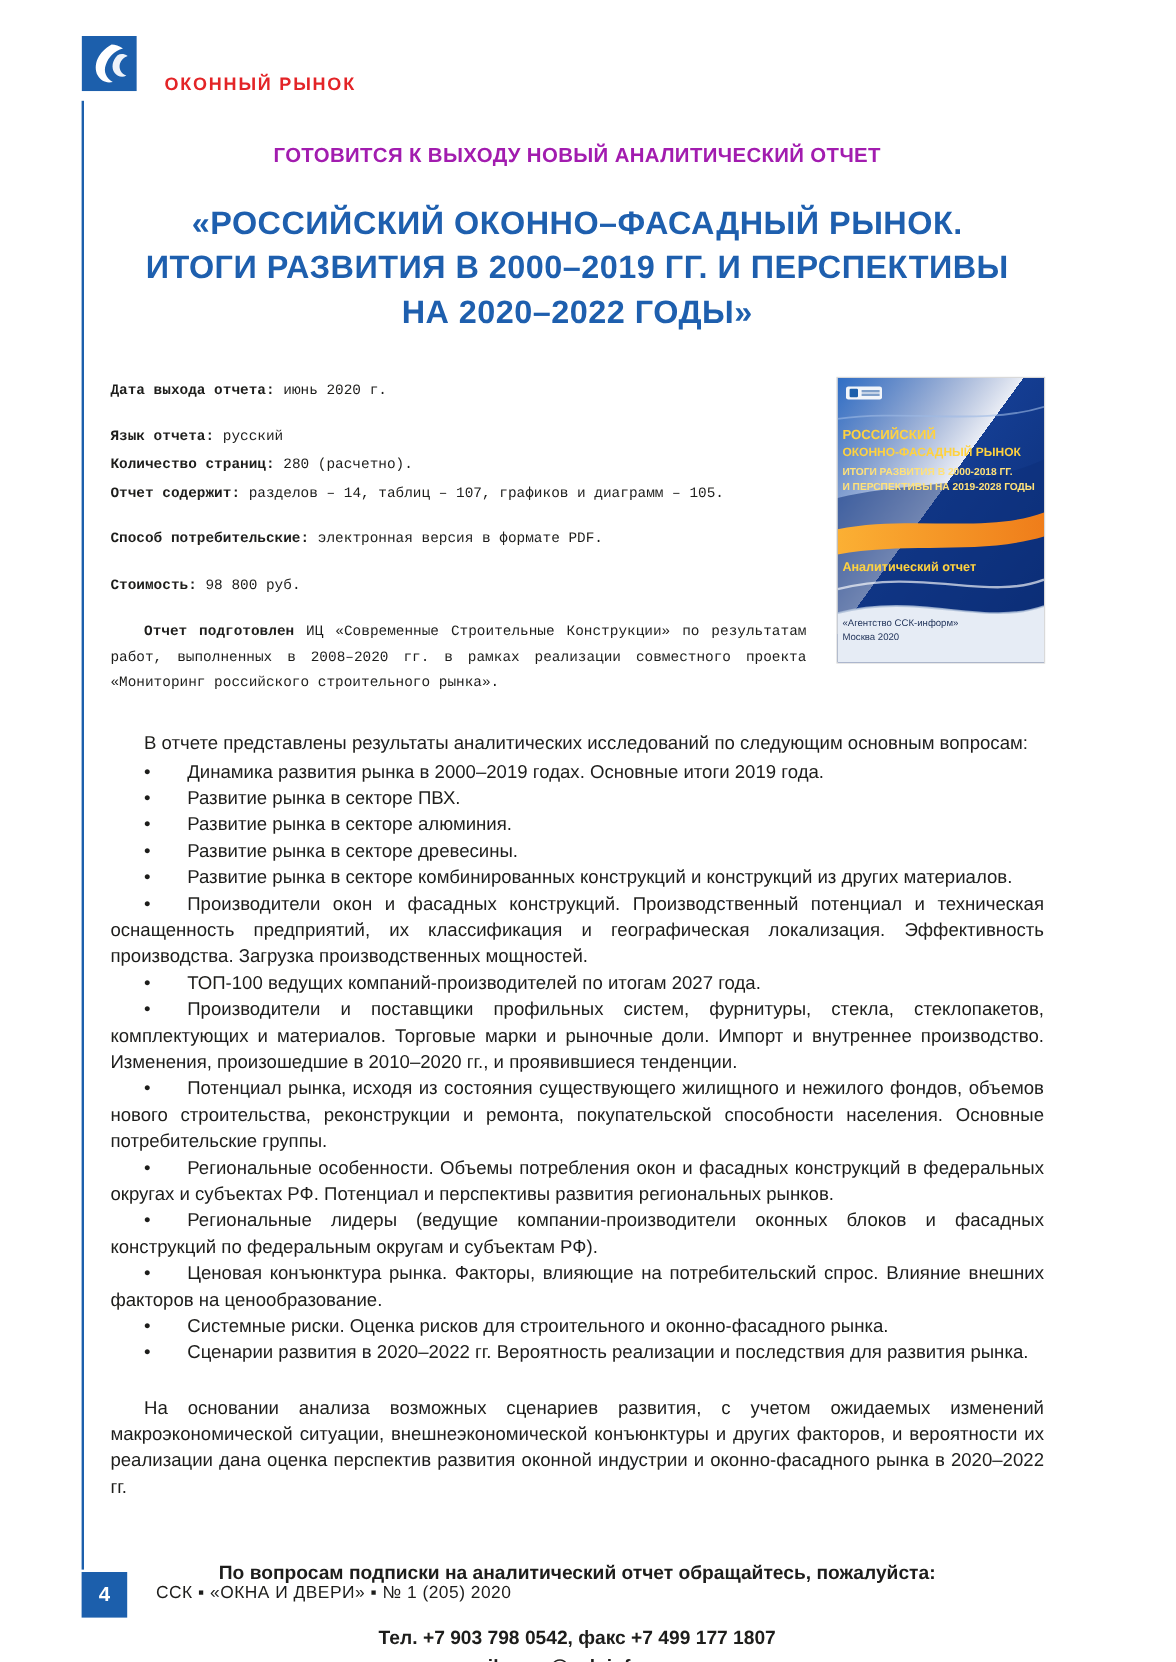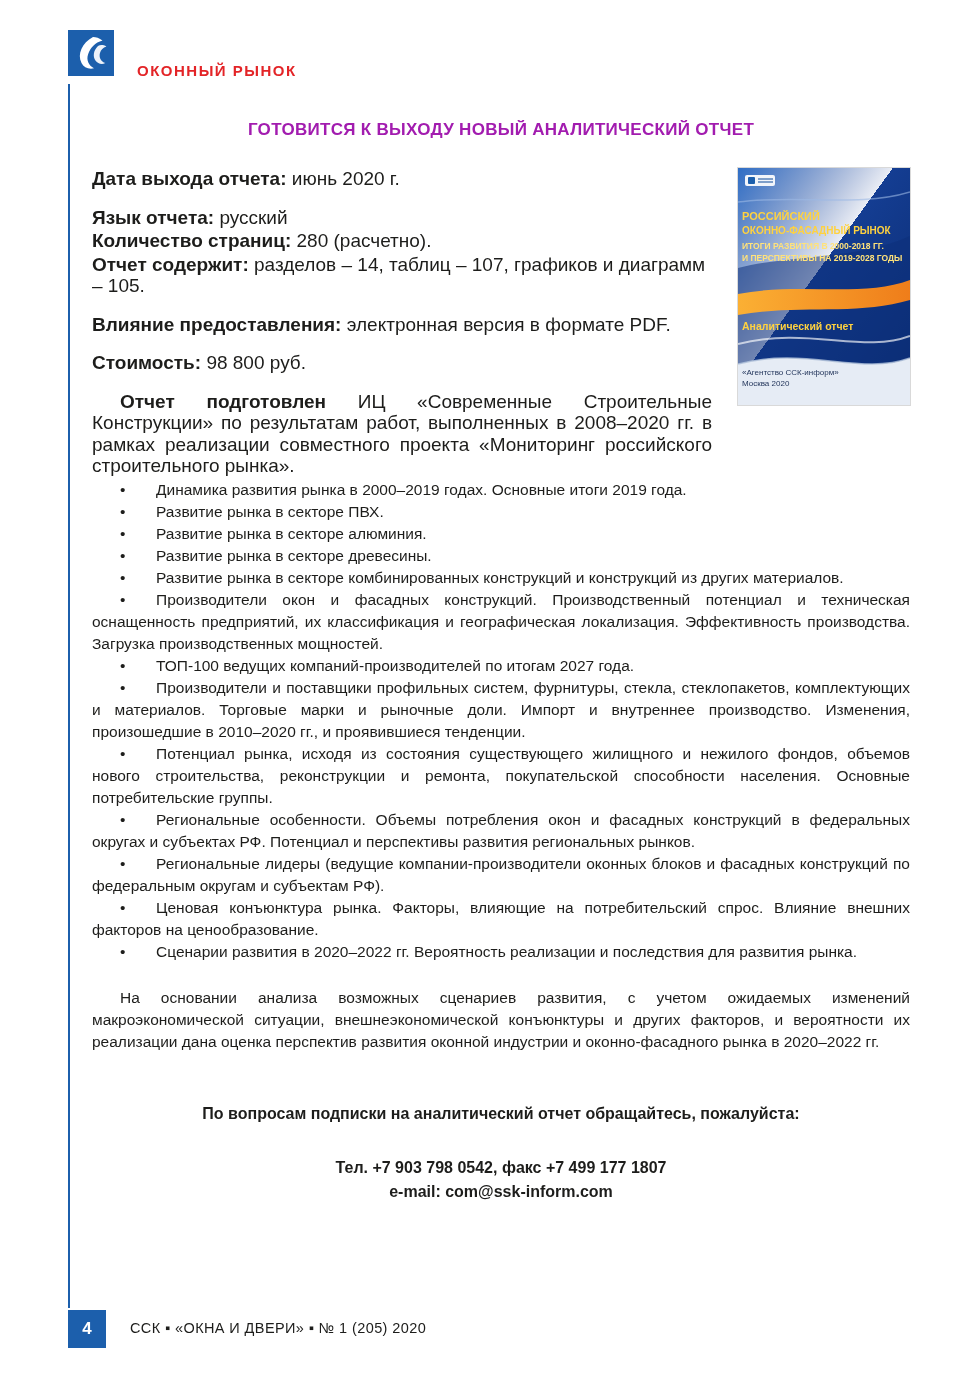--- a/index.html
+++ b/index.html
@@ -4,21 +4,20 @@
 <style>
   html, body { margin: 0; padding: 0; background: #ffffff; }
   .page {
     position: relative;
     width: 940px;
     height: 1385px;
     background: #ffffff;
     font-family: "Liberation Sans", sans-serif;
     color: #1d1d1b;
     overflow: hidden;
-    padding-left: 40px;
   }
 
   
   .brand-logo {
     position: absolute;
     left: 68px; top: 30px;
     width: 46px; height: 46px;
   }
   .kicker {
     position: absolute;
@@ -58,22 +57,23 @@
     letter-spacing: 0.4px;
   }
 
   .details-row {
     display: flex;
     align-items: flex-start;
   }
   .details-col { flex: 1 1 auto; min-width: 0; padding-right: 26px; }
   .details-col p {
     margin: 0 0 2px 0;
-    font-size: 19px;
+    font-size: 12px;
     line-height: 21.5px;
+    font-family: Liberation Mono, monospace;
   }
   .details-col p.gap { margin-top: 17px; }
   .para {
     font-size: 15.5px;
     line-height: 22px;
     text-align: justify;
     margin: 0;
   }
   .indent { text-indent: 28px; }
 
@@ -167,31 +167,36 @@
       <path d="M30 16 C25.6 20.2 24.4 26.4 27.6 30.8 C29.8 33.8 34 35 37.3 33 C33 31.8 30.8 27.5 31.9 23.2 C32.9 19.9 35.1 17.7 38.4 16.6 C35.3 14.6 32.2 14.8 30 16 Z" fill="#ffffff" opacity="0.92"></path>
     </svg>
   </div>
   <div class="kicker">ОКОННЫЙ РЫНОК</div>
   <div class="vertical-rule"></div>
 
   <div class="content">
 
     <p class="announcement">ГОТОВИТСЯ К ВЫХОДУ НОВЫЙ АНАЛИТИЧЕСКИЙ ОТЧЕТ</p>
 
+    <h1 class="report-title">
+      <span>«РОССИЙСКИЙ ОКОННО–ФАСАДНЫЙ РЫНОК.</span><br>
+      <span>ИТОГИ РАЗВИТИЯ В 2000–2019 ГГ. И ПЕРСПЕКТИВЫ</span><br>
+      <span>НА 2020–2022 ГОДЫ»</span>
+    </h1>
 
     <div class="details-row">
 
       <div class="details-col">
         <p><b>Дата выхода отчета:</b> <span>июнь 2020 г.</span></p>
 
         <p class="gap"><b>Язык отчета:</b> <span>русский</span></p>
         <p><b>Количество страниц:</b> <span>280 (расчетно).</span></p>
         <p><b>Отчет содержит:</b> <span>разделов – 14, таблиц – 107, графиков и диаграмм – 105.</span></p>
 
-        <p class="gap"><b>Влияние предоставления:</b> <span>электронная версия в формате PDF.</span></p>
+        <p class="gap"><b>Способ потребительские:</b> <span>электронная версия в формате PDF.</span></p>
 
         <p class="gap"><b>Стоимость:</b> <span>98 800 руб.</span></p>
 
         <p class="para indent gap"><b>Отчет подготовлен</b> <span>ИЦ «Современные Строительные Конструкции» по результатам работ, выполненных в 2008–2020 гг. в рамках реализации совместного проекта «Мониторинг российского строительного рынка».</span></p>
       </div>
 
       <div class="cover">
         <svg viewBox="0 0 172 237" width="172" height="237">
           <defs>
             <linearGradient id="cvbg" x1="0" y1="0" x2="1" y2="1">
@@ -223,20 +228,21 @@
           <div class="cv-l2">ОКОННО-ФАСАДНЫЙ РЫНОК</div>
           <div class="cv-l3">ИТОГИ РАЗВИТИЯ В 2000-2018 ГГ.</div>
           <div class="cv-l4">И ПЕРСПЕКТИВЫ НА 2019-2028 ГОДЫ</div>
           <div class="cv-sub">Аналитический отчет</div>
           <div class="cv-pub">«Агентство ССК-информ»</div>
           <div class="cv-city">Москва 2020</div>
         </div>
       </div>
     </div>
 
+    <p class="para indent section-intro">В отчете представлены результаты аналитических исследований по следующим основным вопросам:</p>
 
     <div>
 
 
         <p class="bullet-item"><span class="bullet-dot">•</span><span>Динамика развития рынка в 2000–2019 годах. Основные итоги 2019 года.</span></p>
 
         <p class="bullet-item"><span class="bullet-dot">•</span><span>Развитие рынка в секторе ПВХ.</span></p>
 
         <p class="bullet-item"><span class="bullet-dot">•</span><span>Развитие рынка в секторе алюминия.</span></p>
 
@@ -251,20 +257,21 @@
         <p class="bullet-item"><span class="bullet-dot">•</span><span>Производители и поставщики профильных систем, фурнитуры, стекла, стеклопакетов, комплектующих и материалов. Торговые марки и рыночные доли. Импорт и внутреннее производство. Изменения, произошедшие в 2010–2020 гг., и проявившиеся тенденции.</span></p>
 
         <p class="bullet-item"><span class="bullet-dot">•</span><span>Потенциал рынка, исходя из состояния существующего жилищного и нежилого фондов, объемов нового строительства, реконструкции и ремонта, покупательской способности населения. Основные потребительские группы.</span></p>
 
         <p class="bullet-item"><span class="bullet-dot">•</span><span>Региональные особенности. Объемы потребления окон и фасадных конструкций в федеральных округах и субъектах РФ. Потенциал и перспективы развития региональных рынков.</span></p>
 
         <p class="bullet-item"><span class="bullet-dot">•</span><span>Региональные лидеры (ведущие компании-производители оконных блоков и фасадных конструкций по федеральным округам и субъектам РФ).</span></p>
 
         <p class="bullet-item"><span class="bullet-dot">•</span><span>Ценовая конъюнктура рынка. Факторы, влияющие на потребительский спрос. Влияние внешних факторов на ценообразование.</span></p>
 
+        <p class="bullet-item"><span class="bullet-dot">•</span><span>Системные риски. Оценка рисков для строительного и оконно-фасадного рынка.</span></p>
 
         <p class="bullet-item"><span class="bullet-dot">•</span><span>Сценарии развития в 2020–2022 гг. Вероятность реализации и последствия для развития рынка.</span></p>
       </div>
 
     <p class="para indent closing">На основании анализа возможных сценариев развития, с учетом ожидаемых изменений макроэкономической ситуации, внешнеэкономической конъюнктуры и других факторов, и вероятности их реализации дана оценка перспектив развития оконной индустрии и оконно-фасадного рынка в 2020–2022 гг.</p>
 
     <div class="contact">
       <p class="contact-line1">По вопросам подписки на аналитический отчет обращайтесь, пожалуйста:</p>
       <p class="contact-line2">Тел. +7 903 798 0542, факс +7 499 177 1807</p>
       <p class="contact-line3">e-mail: com@ssk-inform.com</p>

